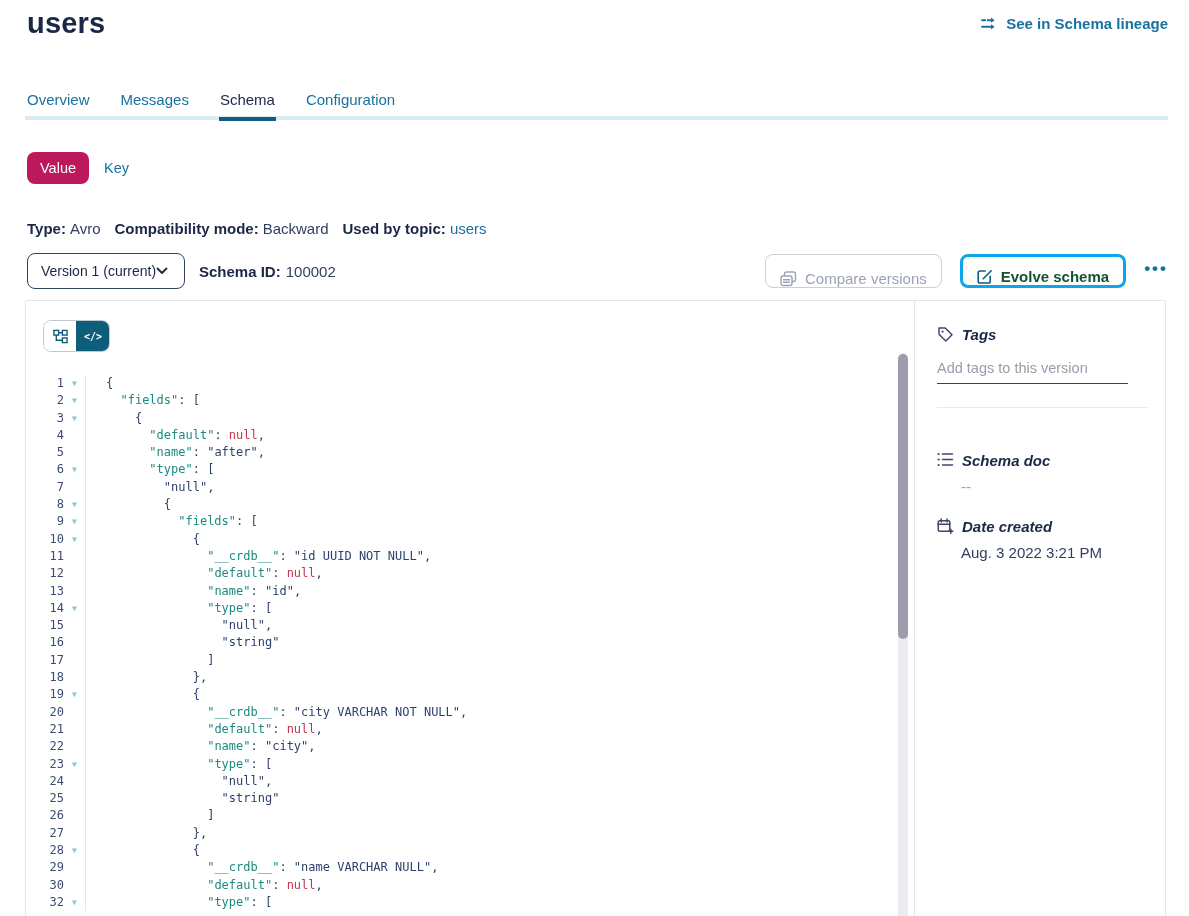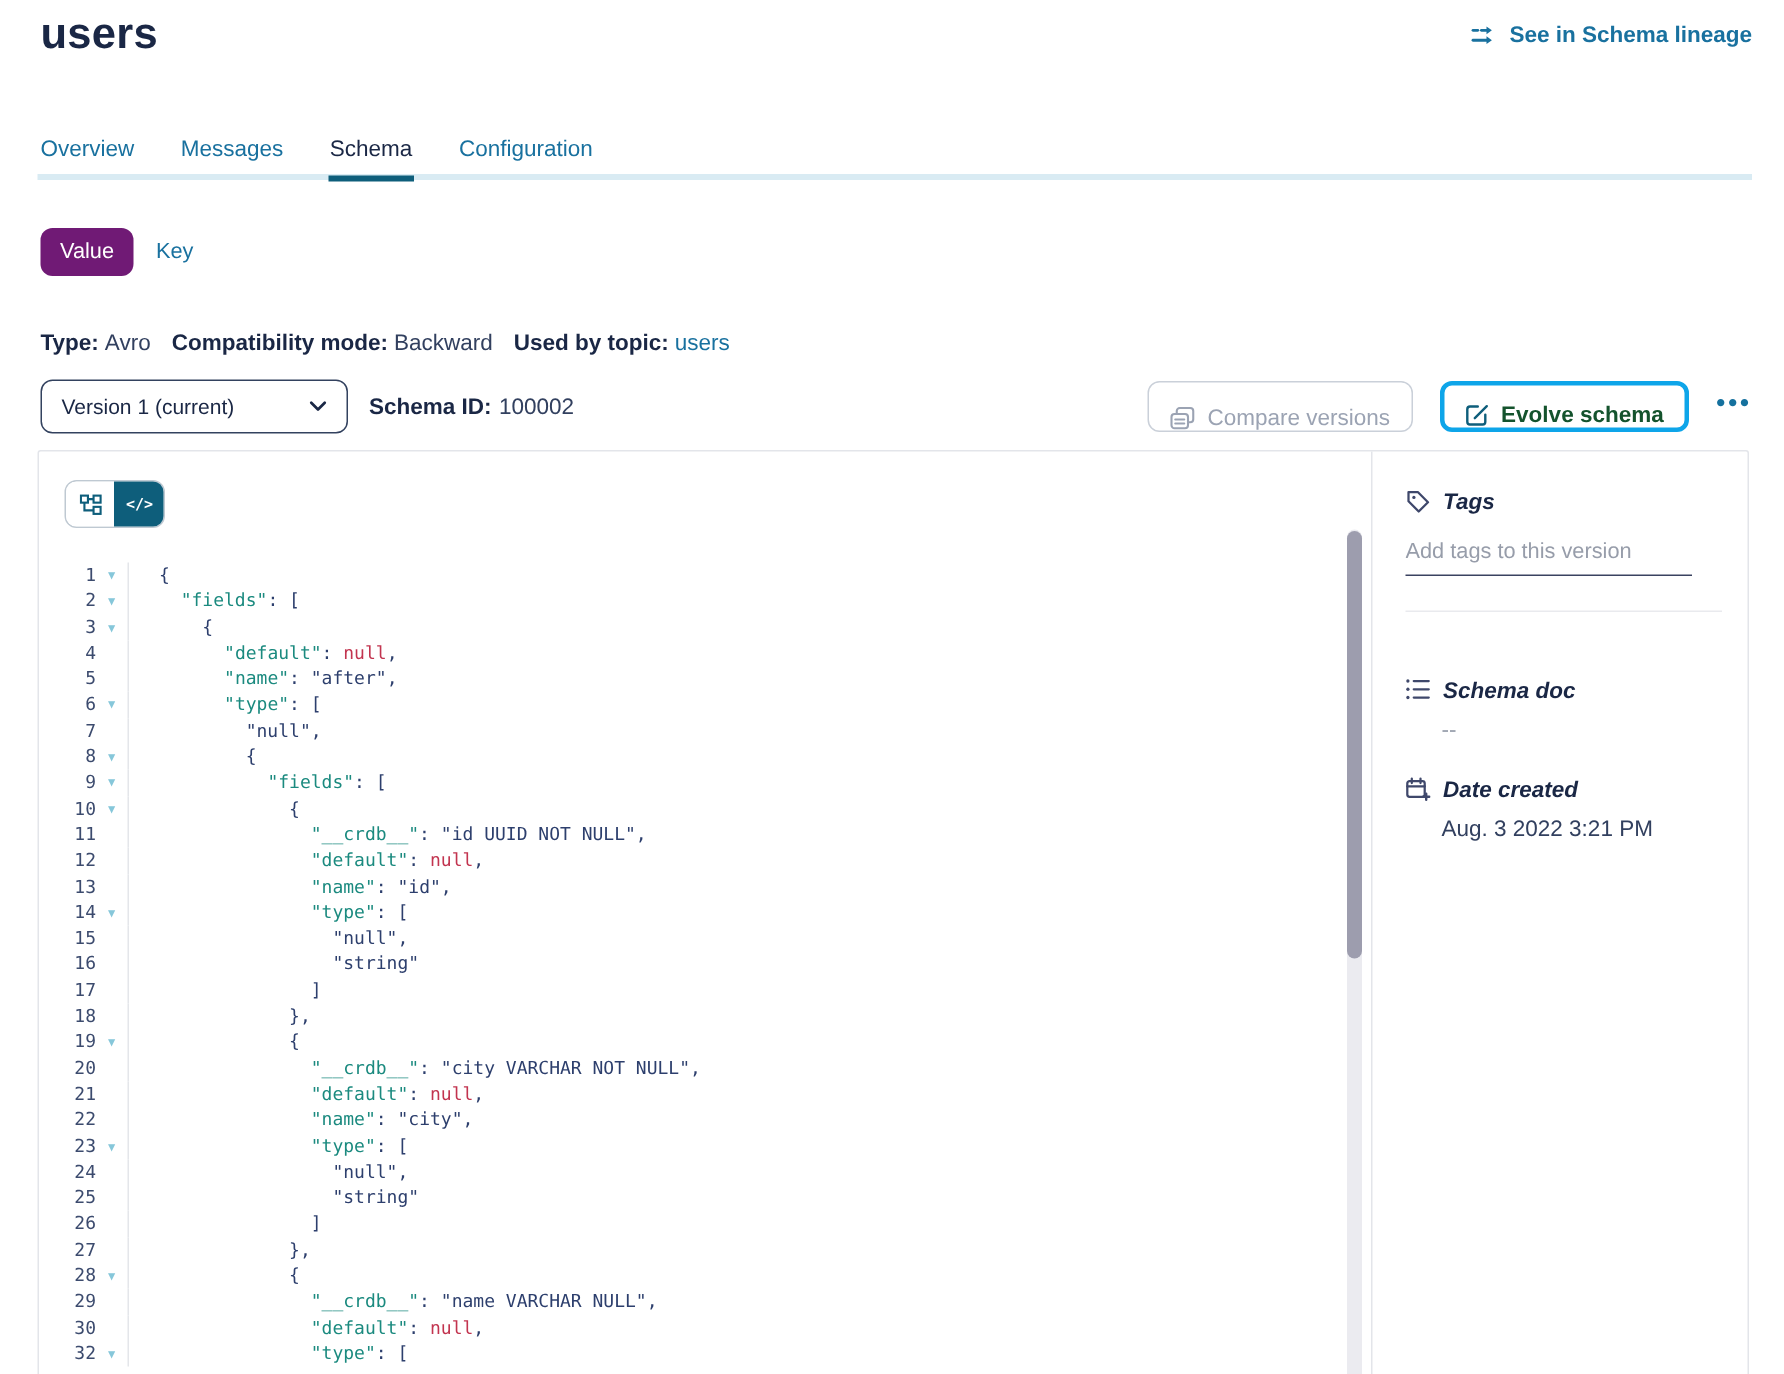--- a/index.html
+++ b/index.html
@@ -18,37 +18,37 @@
   .tab { font-size:15px; font-weight:500; color:#19719f; padding-bottom:13px;
          position:relative; cursor:pointer; }
   .tab.active { color:#1a2745; }
   .tab .indicator { display:none; }
   .tab.active .indicator { display:block; position:absolute; left:-1px; right:-1px; bottom:0;
                            height:4px; background:#0e5e7b; }
   .tab-track { position:absolute; left:25px; right:21px; top:116px; height:4px;
                background:#d9ebf3; z-index:1; }
 
   
-  .mode-btn { position:absolute; left:27px; top:152px; background:#701a75; color:#fff;
+  .mode-btn { position:absolute; left:27px; top:152px; background:#be185d; color:#fff;
               border:none; border-radius:8px; font-size:14.5px; padding:8px 13px;
               font-family:inherit; cursor:pointer; }
   .key-link { position:absolute; left:104px; top:160px; color:#19719f; font-size:14.5px;
               cursor:pointer; }
 
   
   .meta-row { position:absolute; left:27px; top:220px; display:flex; gap:14px;
               font-size:15px; color:#32405f; }
   .meta-row b { color:#1a2745; font-weight:700; margin-right:4px; }
   .meta-row .lnk { color:#19719f; cursor:pointer; }
 
   
   .version-bar { position:absolute; left:27px; right:21px; top:253px; display:flex;
                  align-items:center; }
-  .version-select { width:205px; height:36px; border:1px solid #33425f; border-radius:8px;
-                    display:flex; align-items:center; justify-content:space-between;
+  .version-select { width:158px; height:36px; border:1px solid #33425f; border-radius:8px;
+                    display:flex; align-items:center; 
                     padding:0 13px; font-size:14px; color:#1a2745; cursor:pointer; background:#fff; }
   .schema-id { margin-left:14px; font-size:15px; color:#32405f; }
   .schema-id b { color:#1a2745; margin-right:5px; }
   .vb-right { margin-left:auto; display:flex; align-items:center; gap:18px; }
   .btn { height:34px; border-radius:8px; display:flex; align-items:flex-end; gap:8px;
          padding:0 14px; font-size:15px; font-family:inherit; background:#fff; cursor:pointer; }
   .btn.disabled { border:1px solid #cad0d9; color:#9ba3b3; cursor:default; }
   .btn.primary-outline { border:3px solid #0ea5e9; color:#14532d; font-weight:700; }
   .more-btn { background:none; border:none; color:#15719e; font-size:17px; font-weight:700;
               letter-spacing:2px; cursor:pointer; line-height:1; padding:4px 0 10px; }

